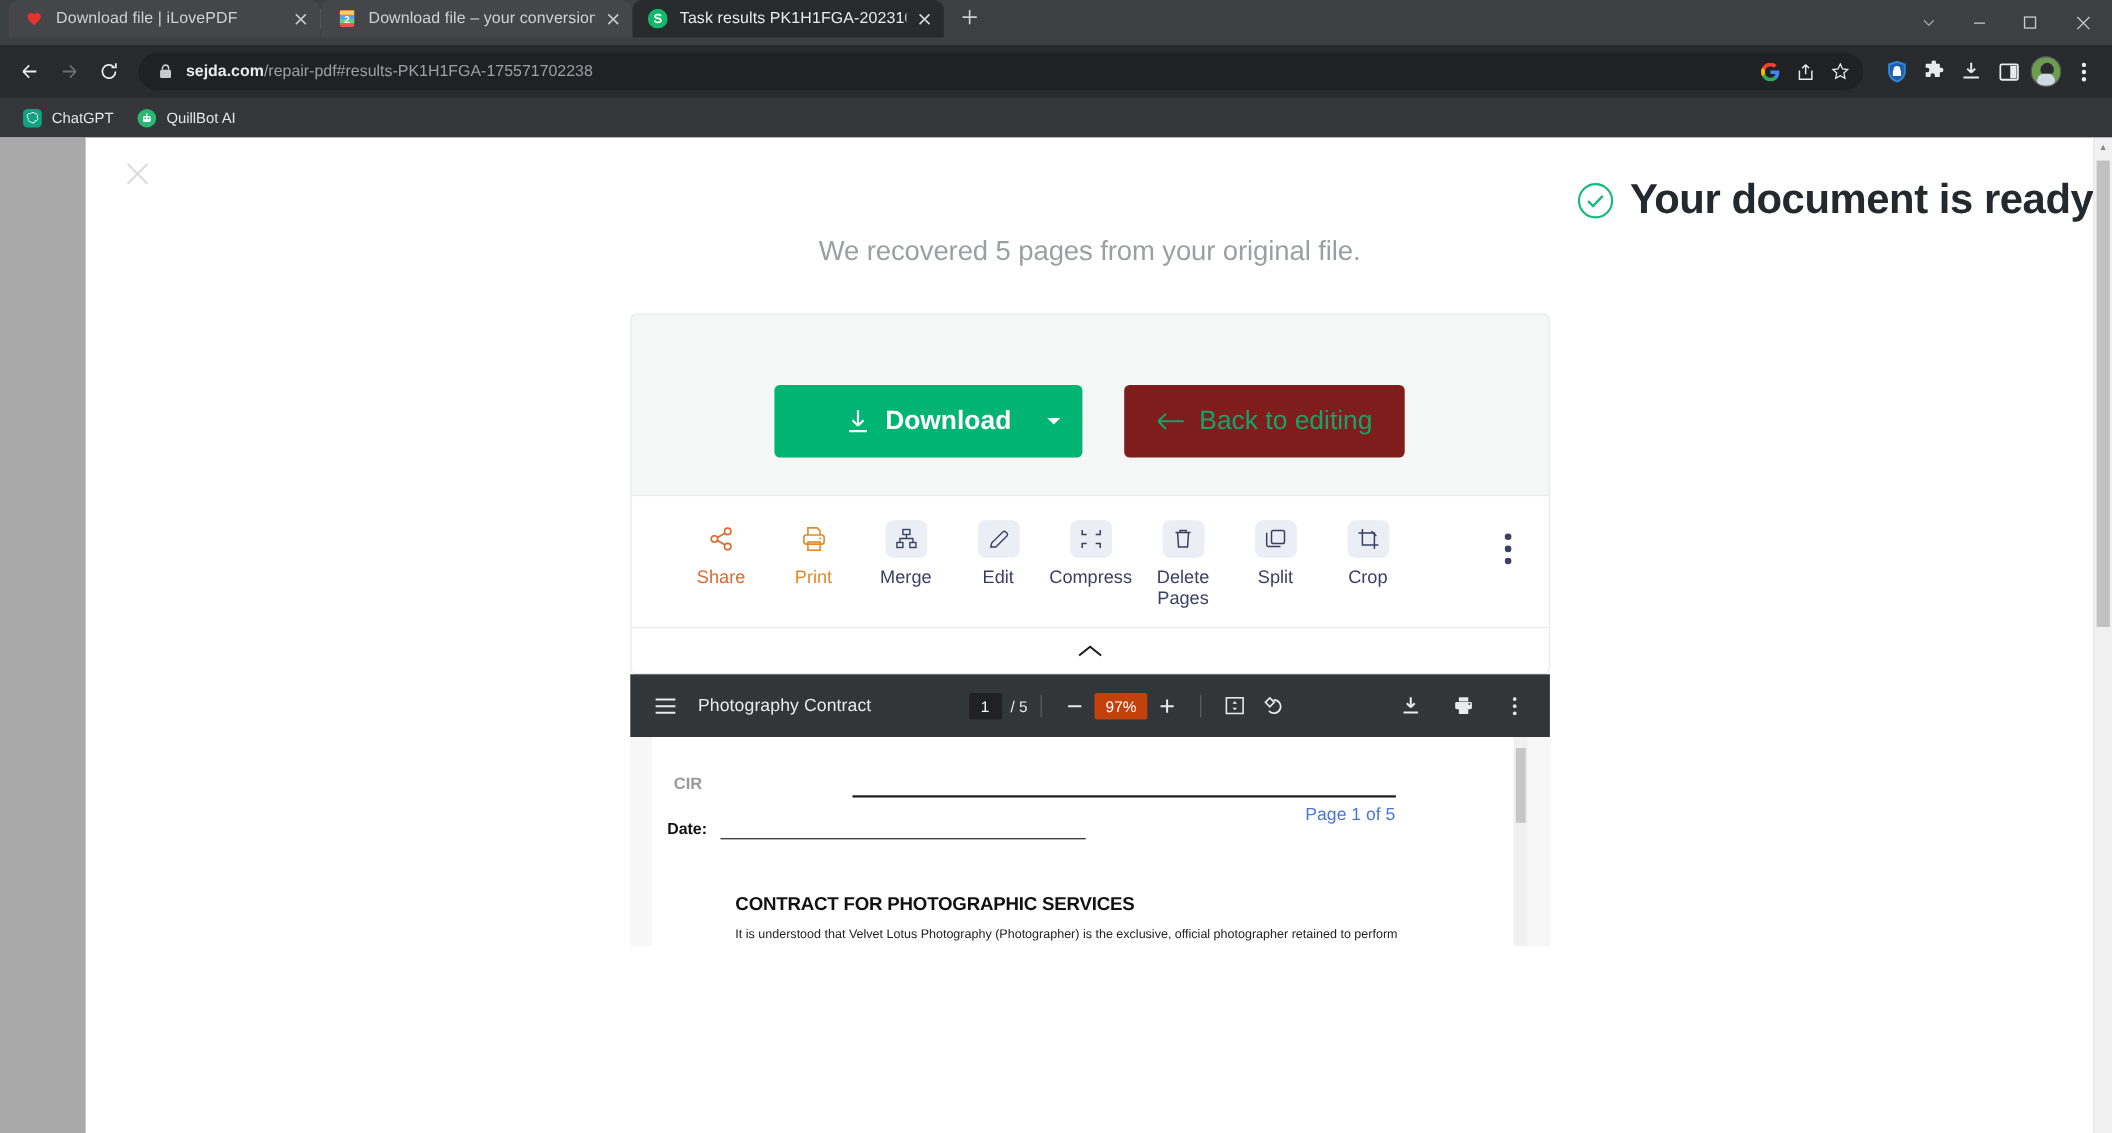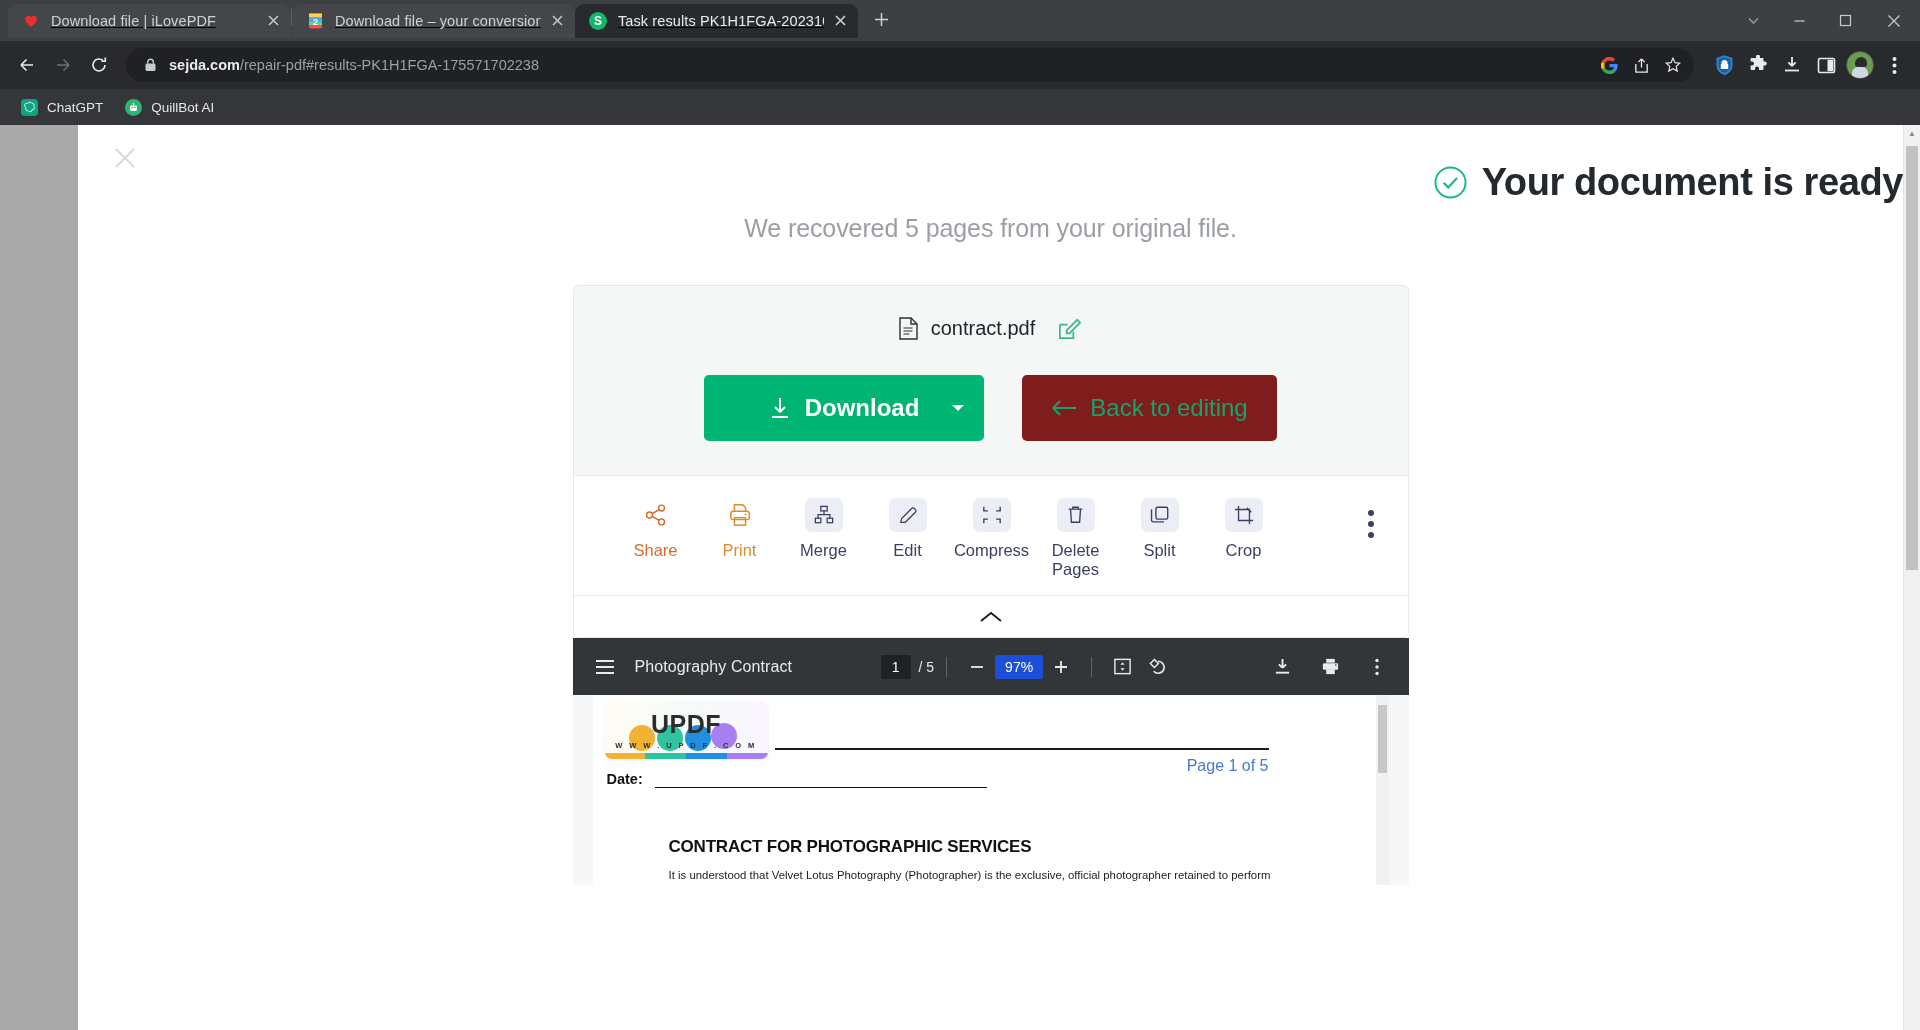--- a/index.html
+++ b/index.html
@@ -8,21 +8,21 @@
     overflow: hidden;
     font-family: "Liberation Sans", sans-serif;
     background: #3c4043;
   }
 
   
   .browser { width: 1920px; height: 1030px; display: flex; flex-direction: column; }
 
   .tabstrip {
     height: 41px; background: #3c4043;
-    display: flex; align-items: center; padding-left: 8px; position: relative; text-decoration: underline;
+    display: flex; align-items: flex-start; padding-left: 8px; position: relative;
   }
   .tab {
     height: 34px; width: 283px; border-radius: 9px 9px 0 0;
     display: flex; align-items: center; padding: 0 8px 0 14px;
     font-size: 14.5px; color: #cfd2d4; position: relative;
   }
   .tab.inactive { background: #444649; }
   .tab.active { background: #282a2d; color: #e8eaed; width: 283px; }
   .tab-sep { width:1px; height:18px; background:#5a5c60; align-self:center; margin-bottom:8px;}
   .tab-favicon {
@@ -194,21 +194,21 @@
   .pb-ico { width: 36px; height: 36px; display: flex; align-items: center; justify-content: center; }
   .pb-title { font-size: 16px; margin-left: 12px; font-weight: 400; letter-spacing:.1px;}
   .pb-spacer { flex: 1; }
   .pagenum {
     width: 30px; height: 24px; background: #202124; border-radius: 2px;
     display: flex; align-items: center; justify-content: center; font-size: 14px; color:#fff;
   }
   .pagetot { font-size: 14px; margin-left: 8px; color: #e8eaed;}
   .vsep { width: 1px; height: 20px; background: #5f6368; margin: 0 12px; }
   .zoomval {
-    height: 24px; min-width: 48px; padding: 0 8px; background: #1d4ed8; border-radius: 2px;
+    height: 24px; min-width: 48px; padding: 0 8px; background: #c2410c; border-radius: 2px;
     display: flex; align-items: center; justify-content: center; font-size: 14px; color: #fff;
   }
 
   .pdfpage {
     background: #f7f7f7; height: 190px; position: relative; overflow: hidden;
     display: flex; justify-content: center;
   }
   .paper {
     width: 796px; background: #fff; position: relative; padding: 0; overflow: hidden;
   }
@@ -449,37 +449,20 @@
                 <path d="M11 18.3l4.7 4.7 9-9.6" stroke="#19b97c" stroke-width="2.2" fill="none"></path>
               </svg>
           </span>
           <span>Your document is ready</span>
         </h1>
         <div class="sub">We recovered 5 pages from your original file.</div>
       </div>
 
       <div class="card">
         <div class="card-top">
-          <div class="filerow">
-            <span class="file-ico">
-              <svg width="19" height="23" viewBox="0 0 19 23">
-                  <path d="M1 1h11l6 6v15H1z" stroke="#2b2f33" stroke-width="1.4" fill="none"></path>
-                  <path d="M12 1v6h6" stroke="#2b2f33" stroke-width="1.4" fill="none"></path>
-                  <path d="M4.5 11h9M4.5 14h9M4.5 17h6" stroke="#2b2f33" stroke-width="1.1"></path>
-                </svg>
-            </span>
-            <span>contract.pdf</span>
-            <span class="edit-ico">
-              <svg width="25" height="25" viewBox="0 0 26 26">
-                  <path d="M3 9v14h14v-7" stroke="#3bb98a" stroke-width="1.8" fill="none"></path>
-                  <path d="M3 9h8" stroke="#3bb98a" stroke-width="1.8" fill="none"></path>
-                  <path d="M10 15l11-11 3 3-11 11H10z" stroke="#3bb98a" stroke-width="1.8" fill="none"></path>
-                </svg>
-            </span>
-          </div>
 
           <div class="btnrow">
             <div class="btn-download">
               <span style="display:flex;">
                 <svg width="22" height="24" viewBox="0 0 22 24">
                     <path d="M11 2v14m0 0l-5-5m5 5l5-5" stroke="#fff" stroke-width="2" fill="none"></path>
                     <path d="M3 21h16" stroke="#fff" stroke-width="2"></path>
                   </svg>
               </span>
               <span>Download</span>
@@ -659,34 +642,20 @@
                 <circle cx="2" cy="15.5" r="1.7" fill="#e8eaed"></circle>
               </svg>
           </span>
         </div>
 
         <div class="pdfpage">
           <div class="paper">
 
             <div class="pdf-cir">CIR</div>
 
-            <div class="wm">
-              <span class="blob" style="left:24px;top:24px;width:26px;height:26px;background:#f2b233;"></span>
-              <span class="blob" style="left:52px;top:24px;width:26px;height:26px;background:#2ec4a0;"></span>
-              <span class="blob" style="left:80px;top:24px;width:26px;height:26px;background:#1f8fe0;"></span>
-              <span class="blob" style="left:106px;top:22px;width:26px;height:26px;background:#a87ff0;"></span>
-              <span class="wm-text">UPDF</span>
-              <span class="wm-url">W W W . U P D F . C O M</span>
-              <span class="wm-bar">
-                <i style="background:#f2b233"></i>
-                  <i style="background:#2ec4a0"></i>
-                  <i style="background:#1f8fe0"></i>
-                  <i style="background:#a87ff0"></i>
-              </span>
-            </div>
 
             <div class="pdf-line"></div>
             <div class="pdf-pageof">Page 1 of 5</div>
             <div class="pdf-date">Date:</div>
             <div class="pdf-dateline"></div>
             <div class="pdf-h2">CONTRACT FOR PHOTOGRAPHIC SERVICES</div>
             <div class="pdf-body">It is understood that Velvet Lotus Photography (Photographer) is the exclusive, official photographer retained to perform photographic services requested on this contract.</div>
 
             <div class="pdf-sb">
               <div class="pdf-sb-thumb"></div>

